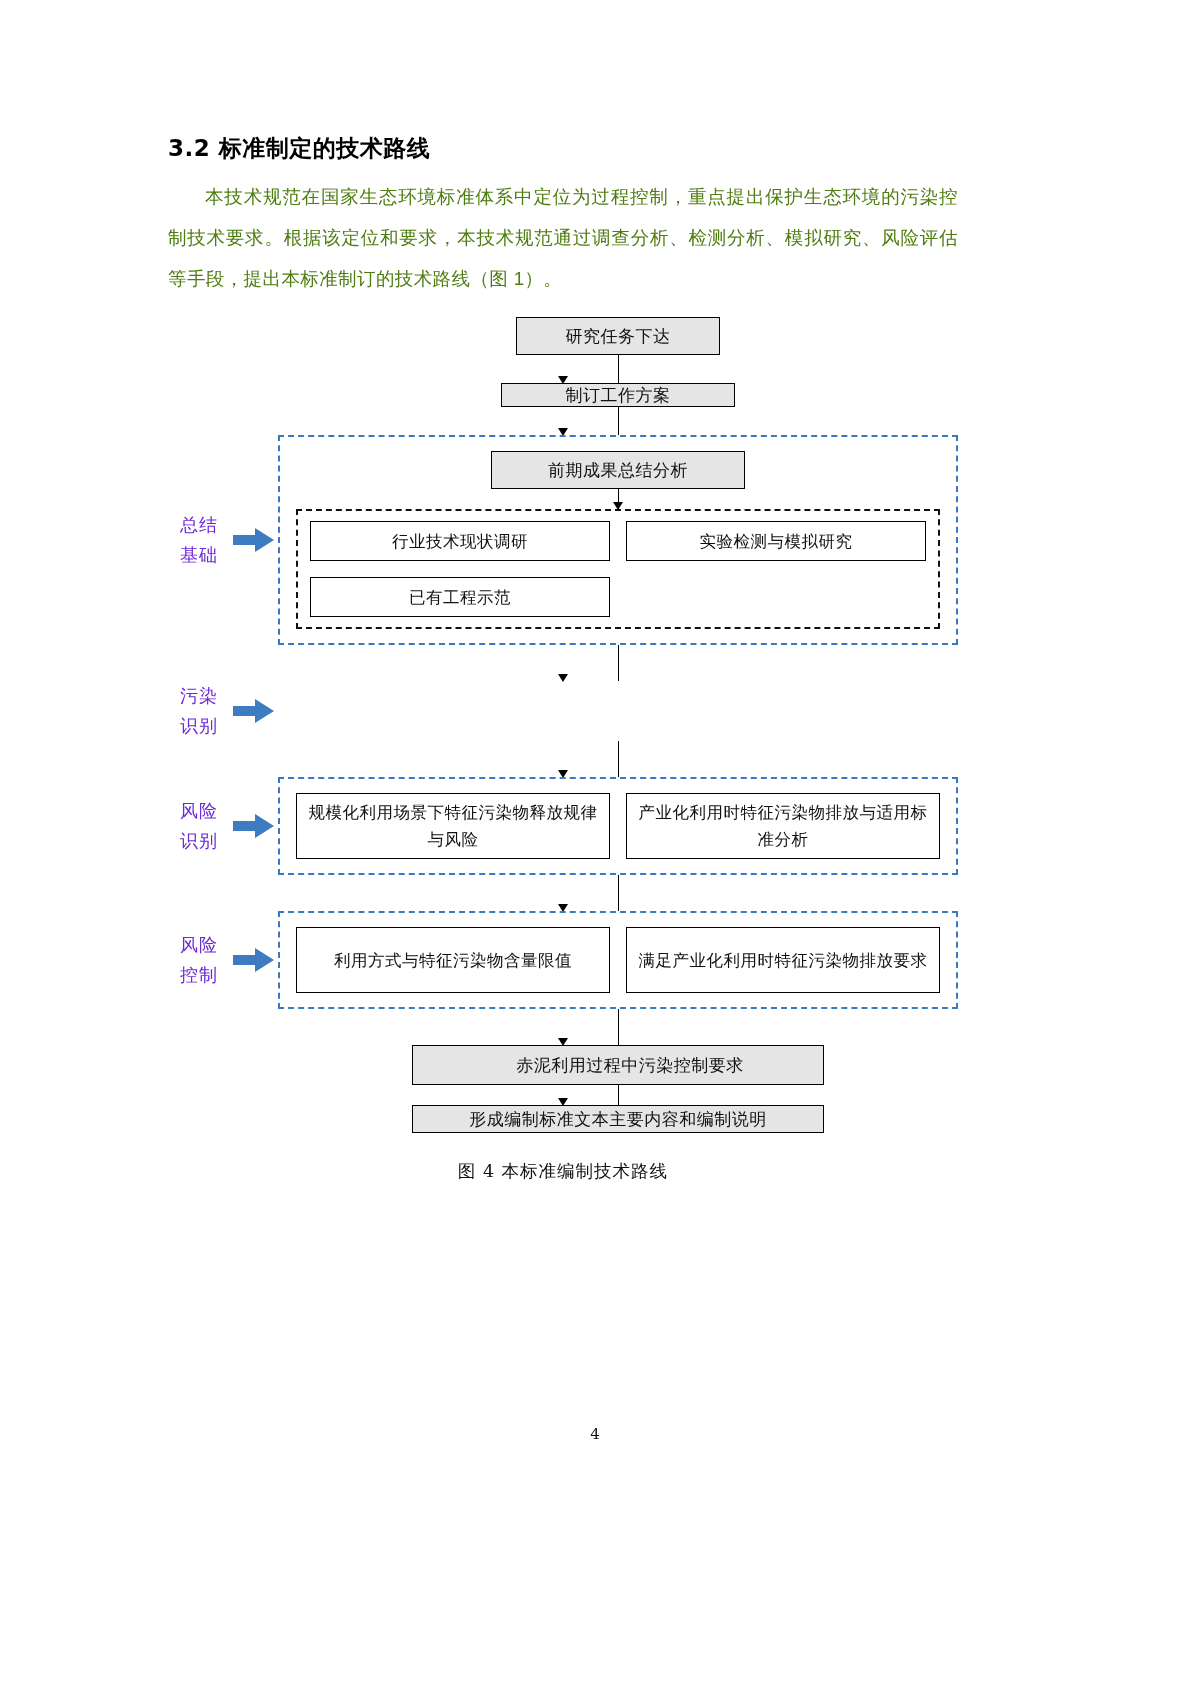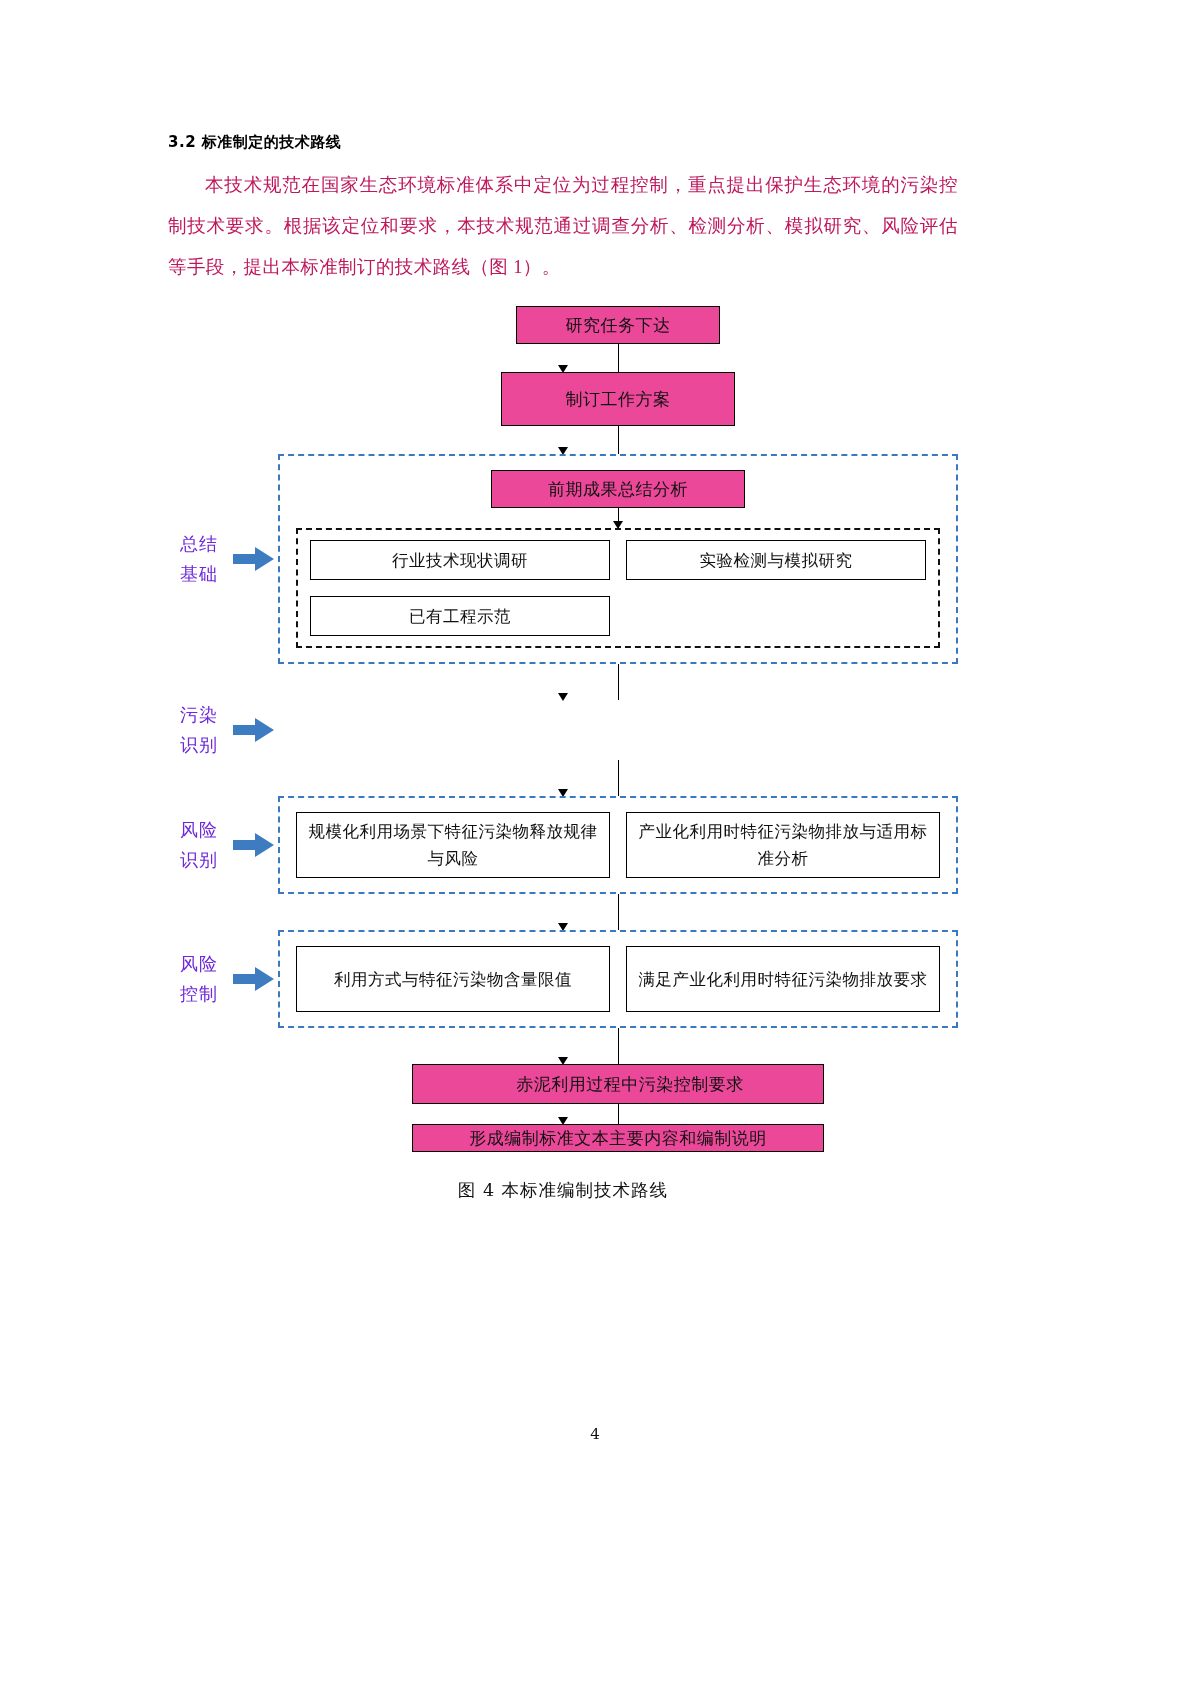--- a/index.html
+++ b/index.html
@@ -23,75 +23,75 @@
   .content {
     position: absolute;
     left: 168px;
     top: 132px;
     width: 790px;
   }
 
   
   .section-heading {
     font-family: "DejaVu Sans", "Liberation Sans", sans-serif;
-    font-size: 15px;
+    font-size: 23px;
     font-weight: bold;
     letter-spacing: 0.5px;
     line-height: 1.4;
     margin: 0 0 12px 0;
     color: #000;
   }
   .body-paragraph {
-    font-family: Liberation Serif, serif;
+    font-family: Liberation Sans, sans-serif;
     font-size: 18.5px;
     line-height: 41px;
     text-align: justify;
     text-justify: inter-ideograph;
     text-indent: 2em;
     margin: 0;
-    color: #be185d;
+    color: #4d7c0f;
     letter-spacing: 0.4px;
   }
 
   
   .flowchart {
     position: relative;
     margin-top: 18px;
     width: 790px;
   }
 
   .fc-row {
     position: relative;
     display: flex;
     justify-content: center;
   }
 
   .node {
     box-sizing: border-box;
     border: 1.6px solid #000000;
-    background: #ec4899;
+    background: #e5e5e5;
     font-family: "DejaVu Serif", "Liberation Serif", serif;
     font-size: 17px;
     line-height: 26px;
     color: #111;
     display: flex;
     align-items: center;
     justify-content: center;
     text-align: center;
     padding: 5px 10px;
     letter-spacing: 0.5px;
   }
 
   .top-node {
     width: 204px;
     height: 38px;
   }
   .top-node-2 {
     width: 234px;
-    height: 54px;
+    height: 24px;
   }
   .mid-node {
     width: 254px;
     height: 38px;
   }
 
   
   .connector {
     position: relative;
     height: 28px;

